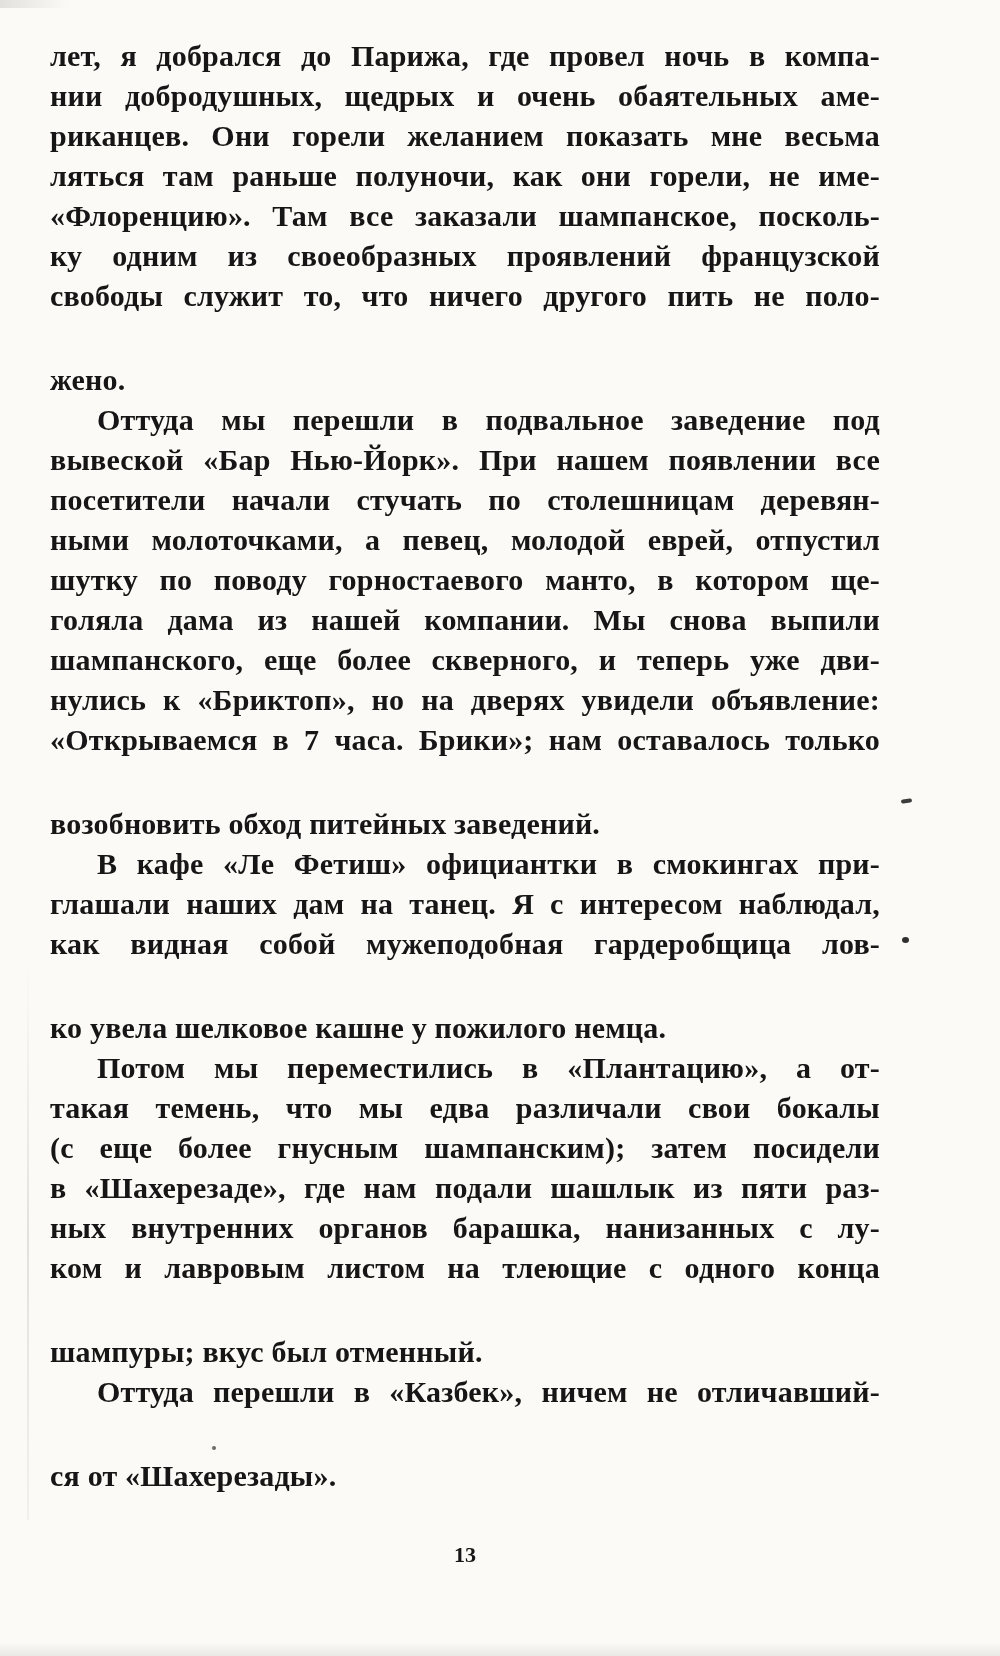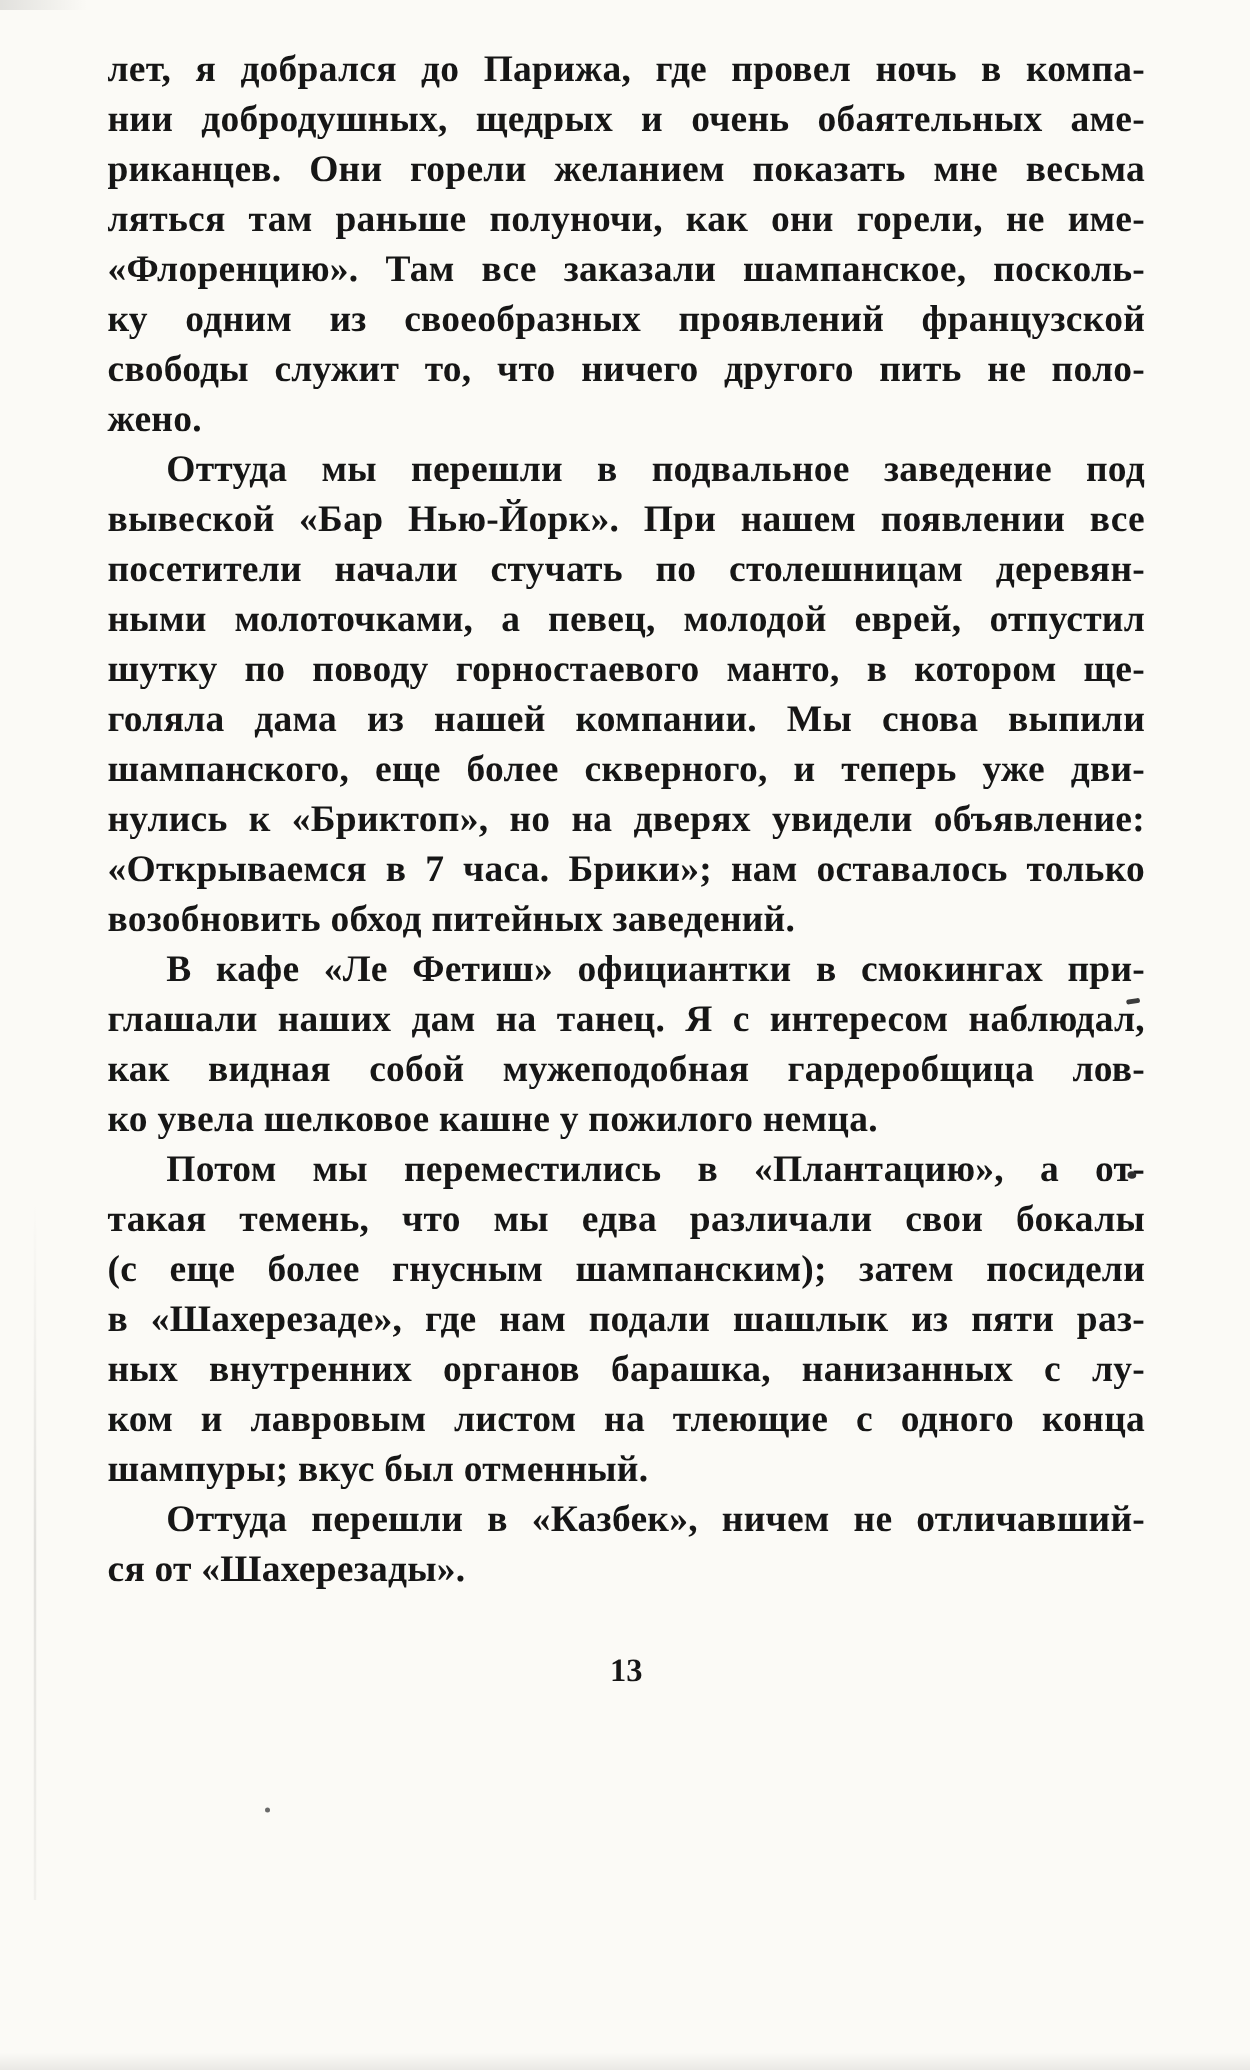--- a/index.html
+++ b/index.html
@@ -17,45 +17,46 @@
     font-family: "Liberation Serif", "DejaVu Serif", serif;
     color: var(--ink);
     position: relative;
     overflow: hidden;
   }
   .page {
     position: relative;
     width: 1000px;
     height: 1656px;
     box-sizing: border-box;
-    padding: 36px 84px 0 86px;
+    padding: 36px 84px 0 50px;
     font-family: Liberation Serif, serif;
   }
   .text-block {
     width: 830px;
   }
   .line {
     font-size: 30px;
     font-weight: bold;
     line-height: 40px;
     text-align: justify;
     text-align-last: justify;
     white-space: normal;
     letter-spacing: 0.2px;
   }
   .line.last {
     text-align: right;
     text-align-last: left;
+    margin-top: 44px;
   }
   .line.indent {
     padding-left: 47px;
   }
   .page-number {
     margin-top: 46px;
-    font-size: 26px;
+    font-size: 22px;
     font-weight: bold;
     text-align: center;
     width: 830px;
   }
   
   .speck {
     position: absolute;
     background: #5a5a5a;
     border-radius: 50%;
   }

